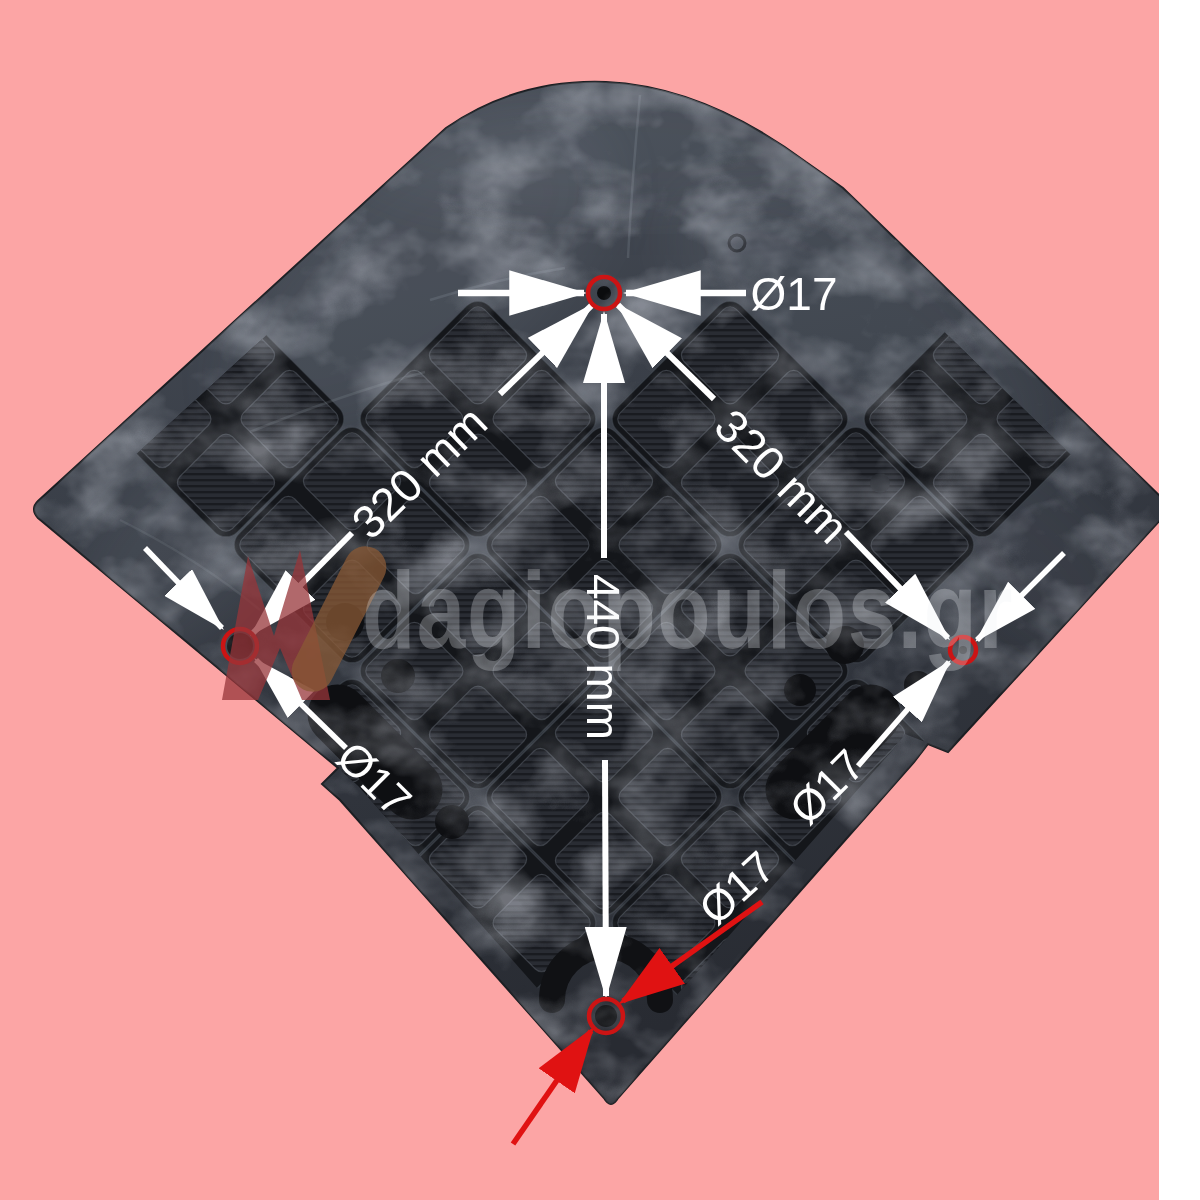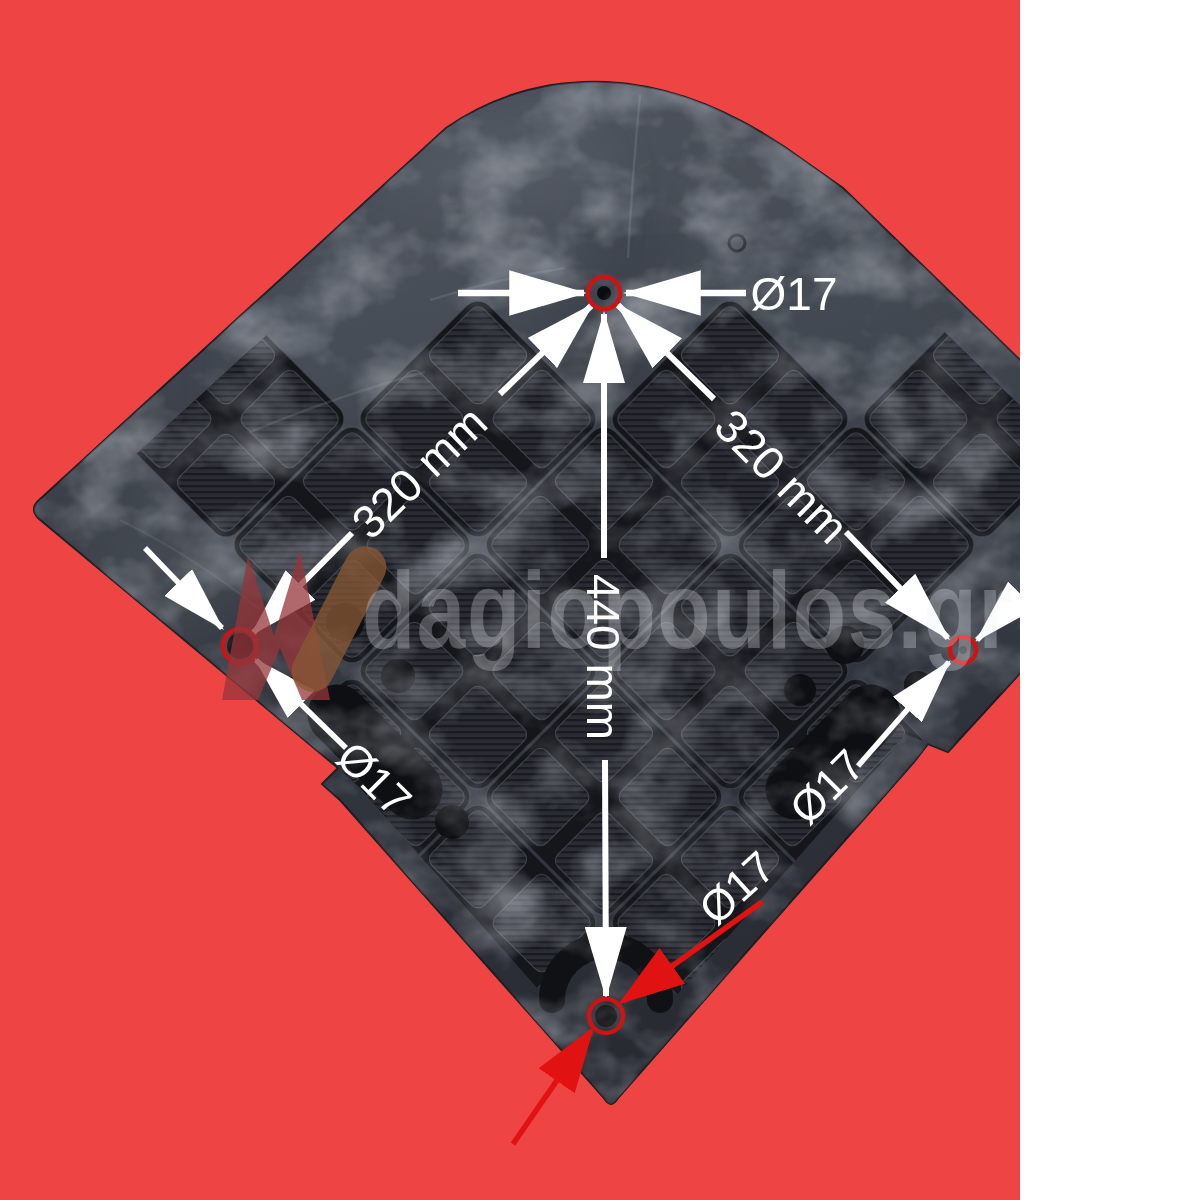--- a/index.html
+++ b/index.html
@@ -1,16 +1,16 @@
 <!DOCTYPE html>
 <html><head>
 <meta charset="utf-8">
 <style>
   html,body{margin:0;padding:0;background:#ffffff;}
-  .stage{width:1020px;height:1200px;position:relative;background:#ef4444;overflow:hidden;}
+  .stage{width:1159px;height:1200px;position:relative;background:#fca5a5;overflow:hidden;}
   svg{display:block;}
   text{font-family:"Liberation Sans","DejaVu Sans",sans-serif;}
   .dimlabel{fill:#ffffff;font-weight:normal;}
   .wmtext{fill:#eef1f5;opacity:0.27;font-weight:bold;letter-spacing:2px;}
 </style>
 </head>
 <body>
 
 <div class="stage">
 <svg width="1200" height="1200" viewBox="0 0 1200 1200">

